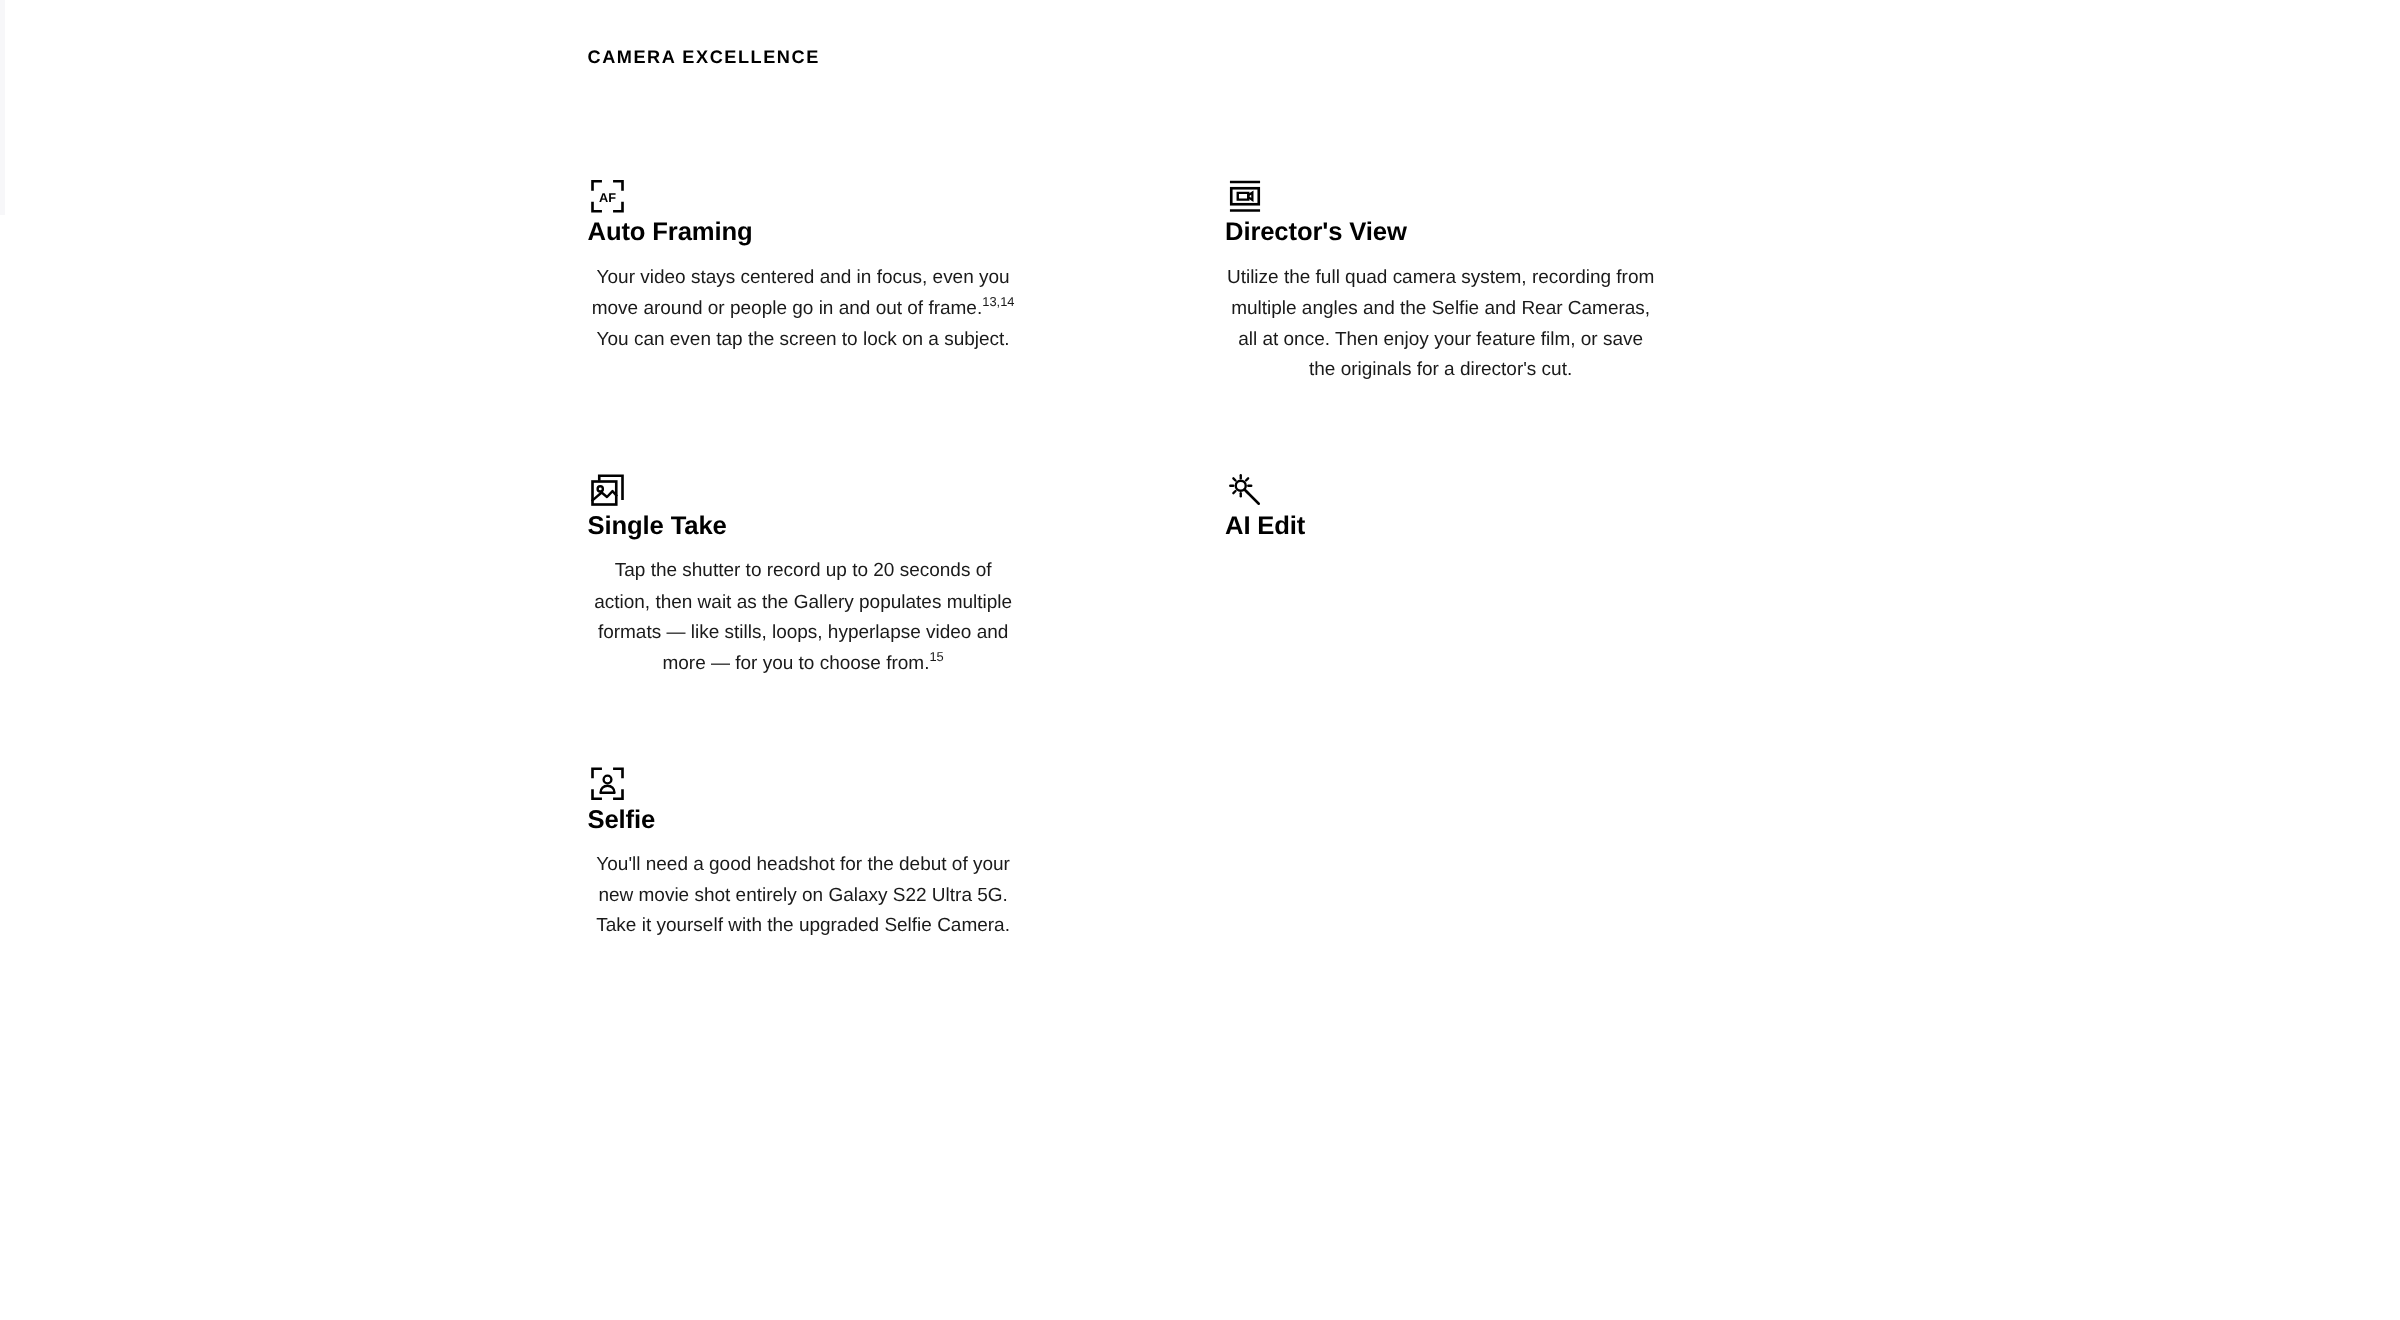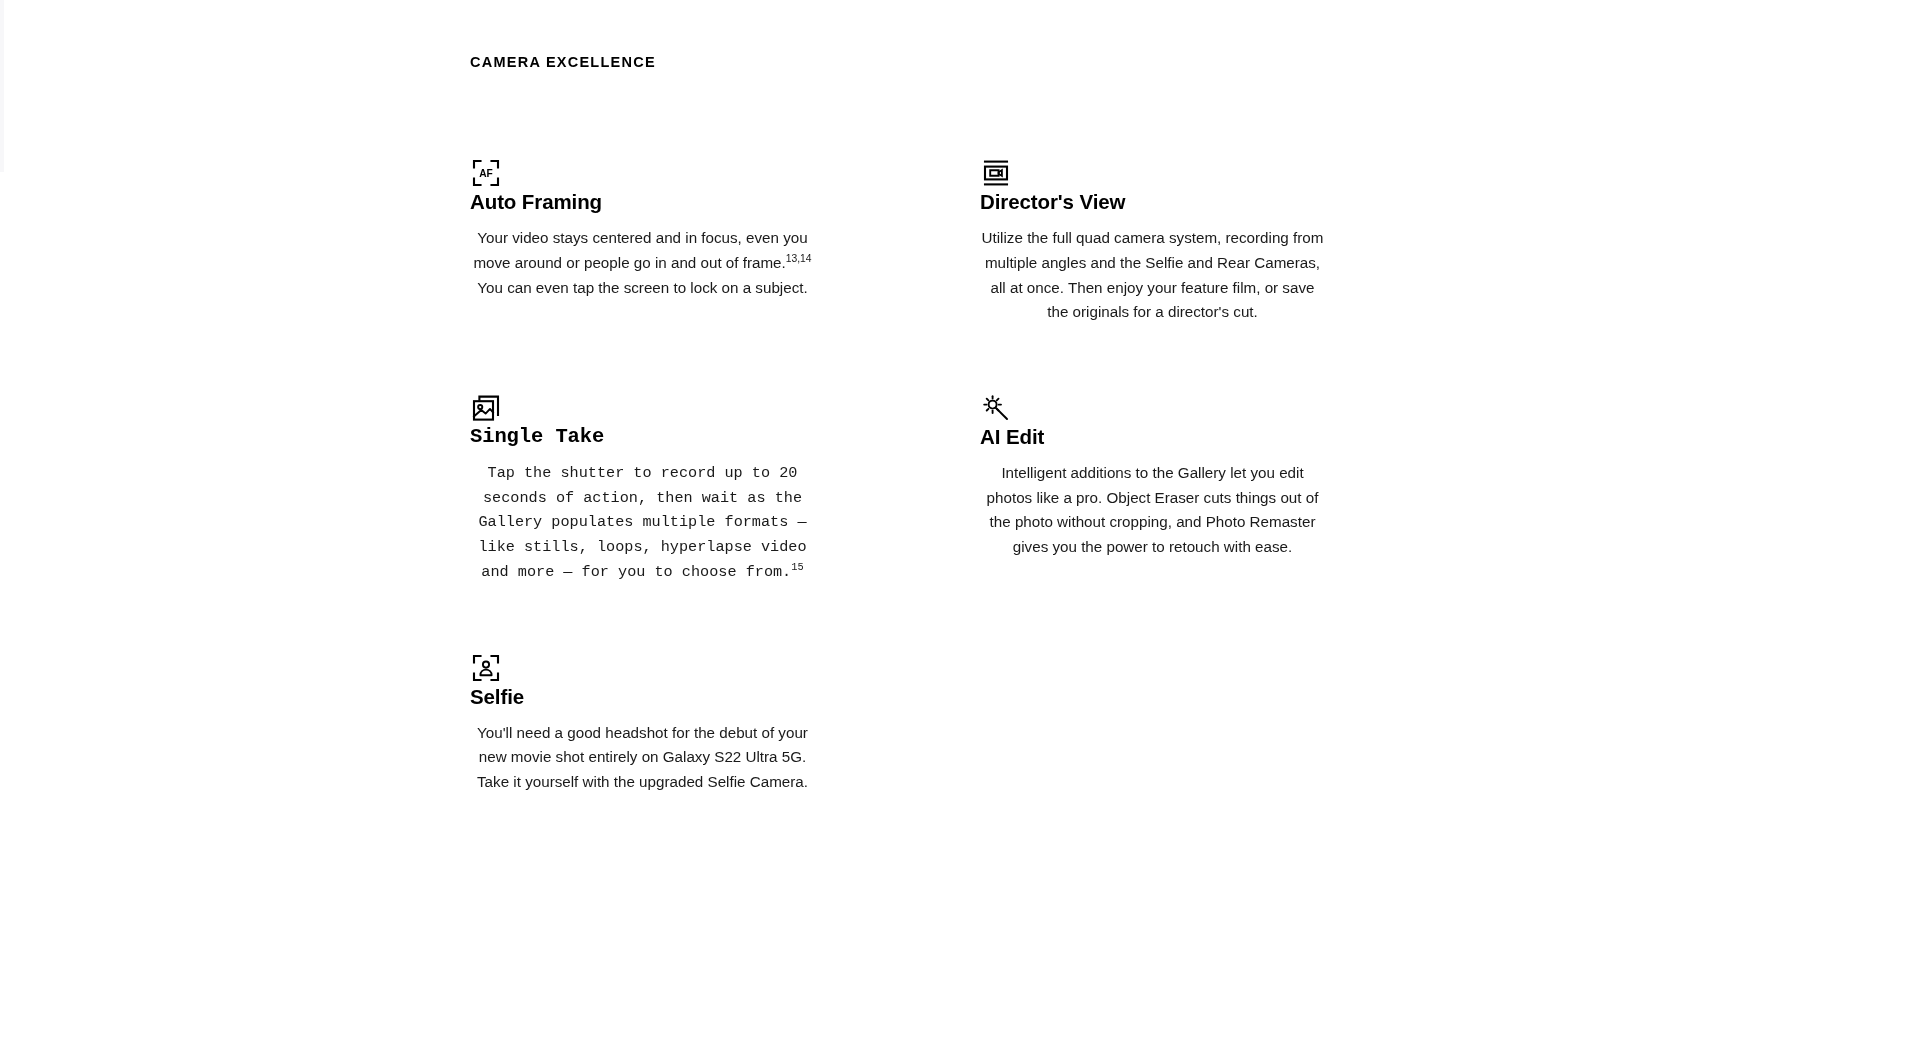--- a/index.html
+++ b/index.html
@@ -31,21 +31,21 @@
     position: absolute;
     left: 0;
     top: 0;
     width: 1920px;
     height: 1056px;
   }
 
   .content {
     position: absolute;
     left: 470px;
-    top: 16px;
+    top: 0;
     width: 1060px;
   }
 
   .eyebrow {
     margin-top: 38px;
     font-size: 14.5px;
     font-weight: 700;
     letter-spacing: 1.25px;
     color: #000;
     line-height: 1.2;
@@ -105,21 +105,21 @@
 
   .feature-body sup {
     font-size: 0.68em;
     vertical-align: super;
     line-height: 0;
   }
 
   
   .cell-1 { grid-column: 1; grid-row: 1; }
   .cell-2 { grid-column: 2; grid-row: 1; }
-  .cell-3 { grid-column: 1; grid-row: 2; font-family: Liberation Mono, monospace; }
+  .cell-3 { grid-column: 1; grid-row: 2; }
   .cell-4 { grid-column: 2; grid-row: 2; }
   .cell-5 { grid-column: 1; grid-row: 3; }
 </style>
 </head>
 <body>
 
 <div class="page">
 
   <div class="edge-strip"></div>
 
@@ -180,21 +180,20 @@
             <path d="M4.2 12.6 H6.6"></path>
             <path d="M18.6 12.6 H21"></path>
             <path d="M6.7 6.7 L8.4 8.4"></path>
             <path d="M16.8 16.8 L18.5 18.5"></path>
             <path d="M18.5 6.7 L16.8 8.4"></path>
             <path d="M8.4 16.8 L6.7 18.5"></path>
             <path d="M15.6 15.6 L27 27" stroke-width="2"></path>
           </svg>
         </span>
         <div class="feature-title">AI Edit</div>
-        <p class="feature-body"><span>Intelligent additions to the Gallery let you edit photos like a pro. Object Eraser cuts things out of the photo without cropping, and Photo Remaster gives you the power to retouch with ease.</span><sup></sup><span></span></p>
       </div>
 
       <div class="feature cell-5">
         <span class="feature-icon">
           <svg viewBox="0 0 32 32" fill="none" stroke="#000" stroke-width="2.1" stroke-linecap="square">
             <path d="M4 10.5 V4 H10.5"></path>
             <path d="M21.5 4 H28 V10.5"></path>
             <path d="M28 21.5 V28 H21.5"></path>
             <path d="M10.5 28 H4 V21.5"></path>
             <circle cx="16" cy="12.6" r="3.1" stroke-width="1.9"></circle>

